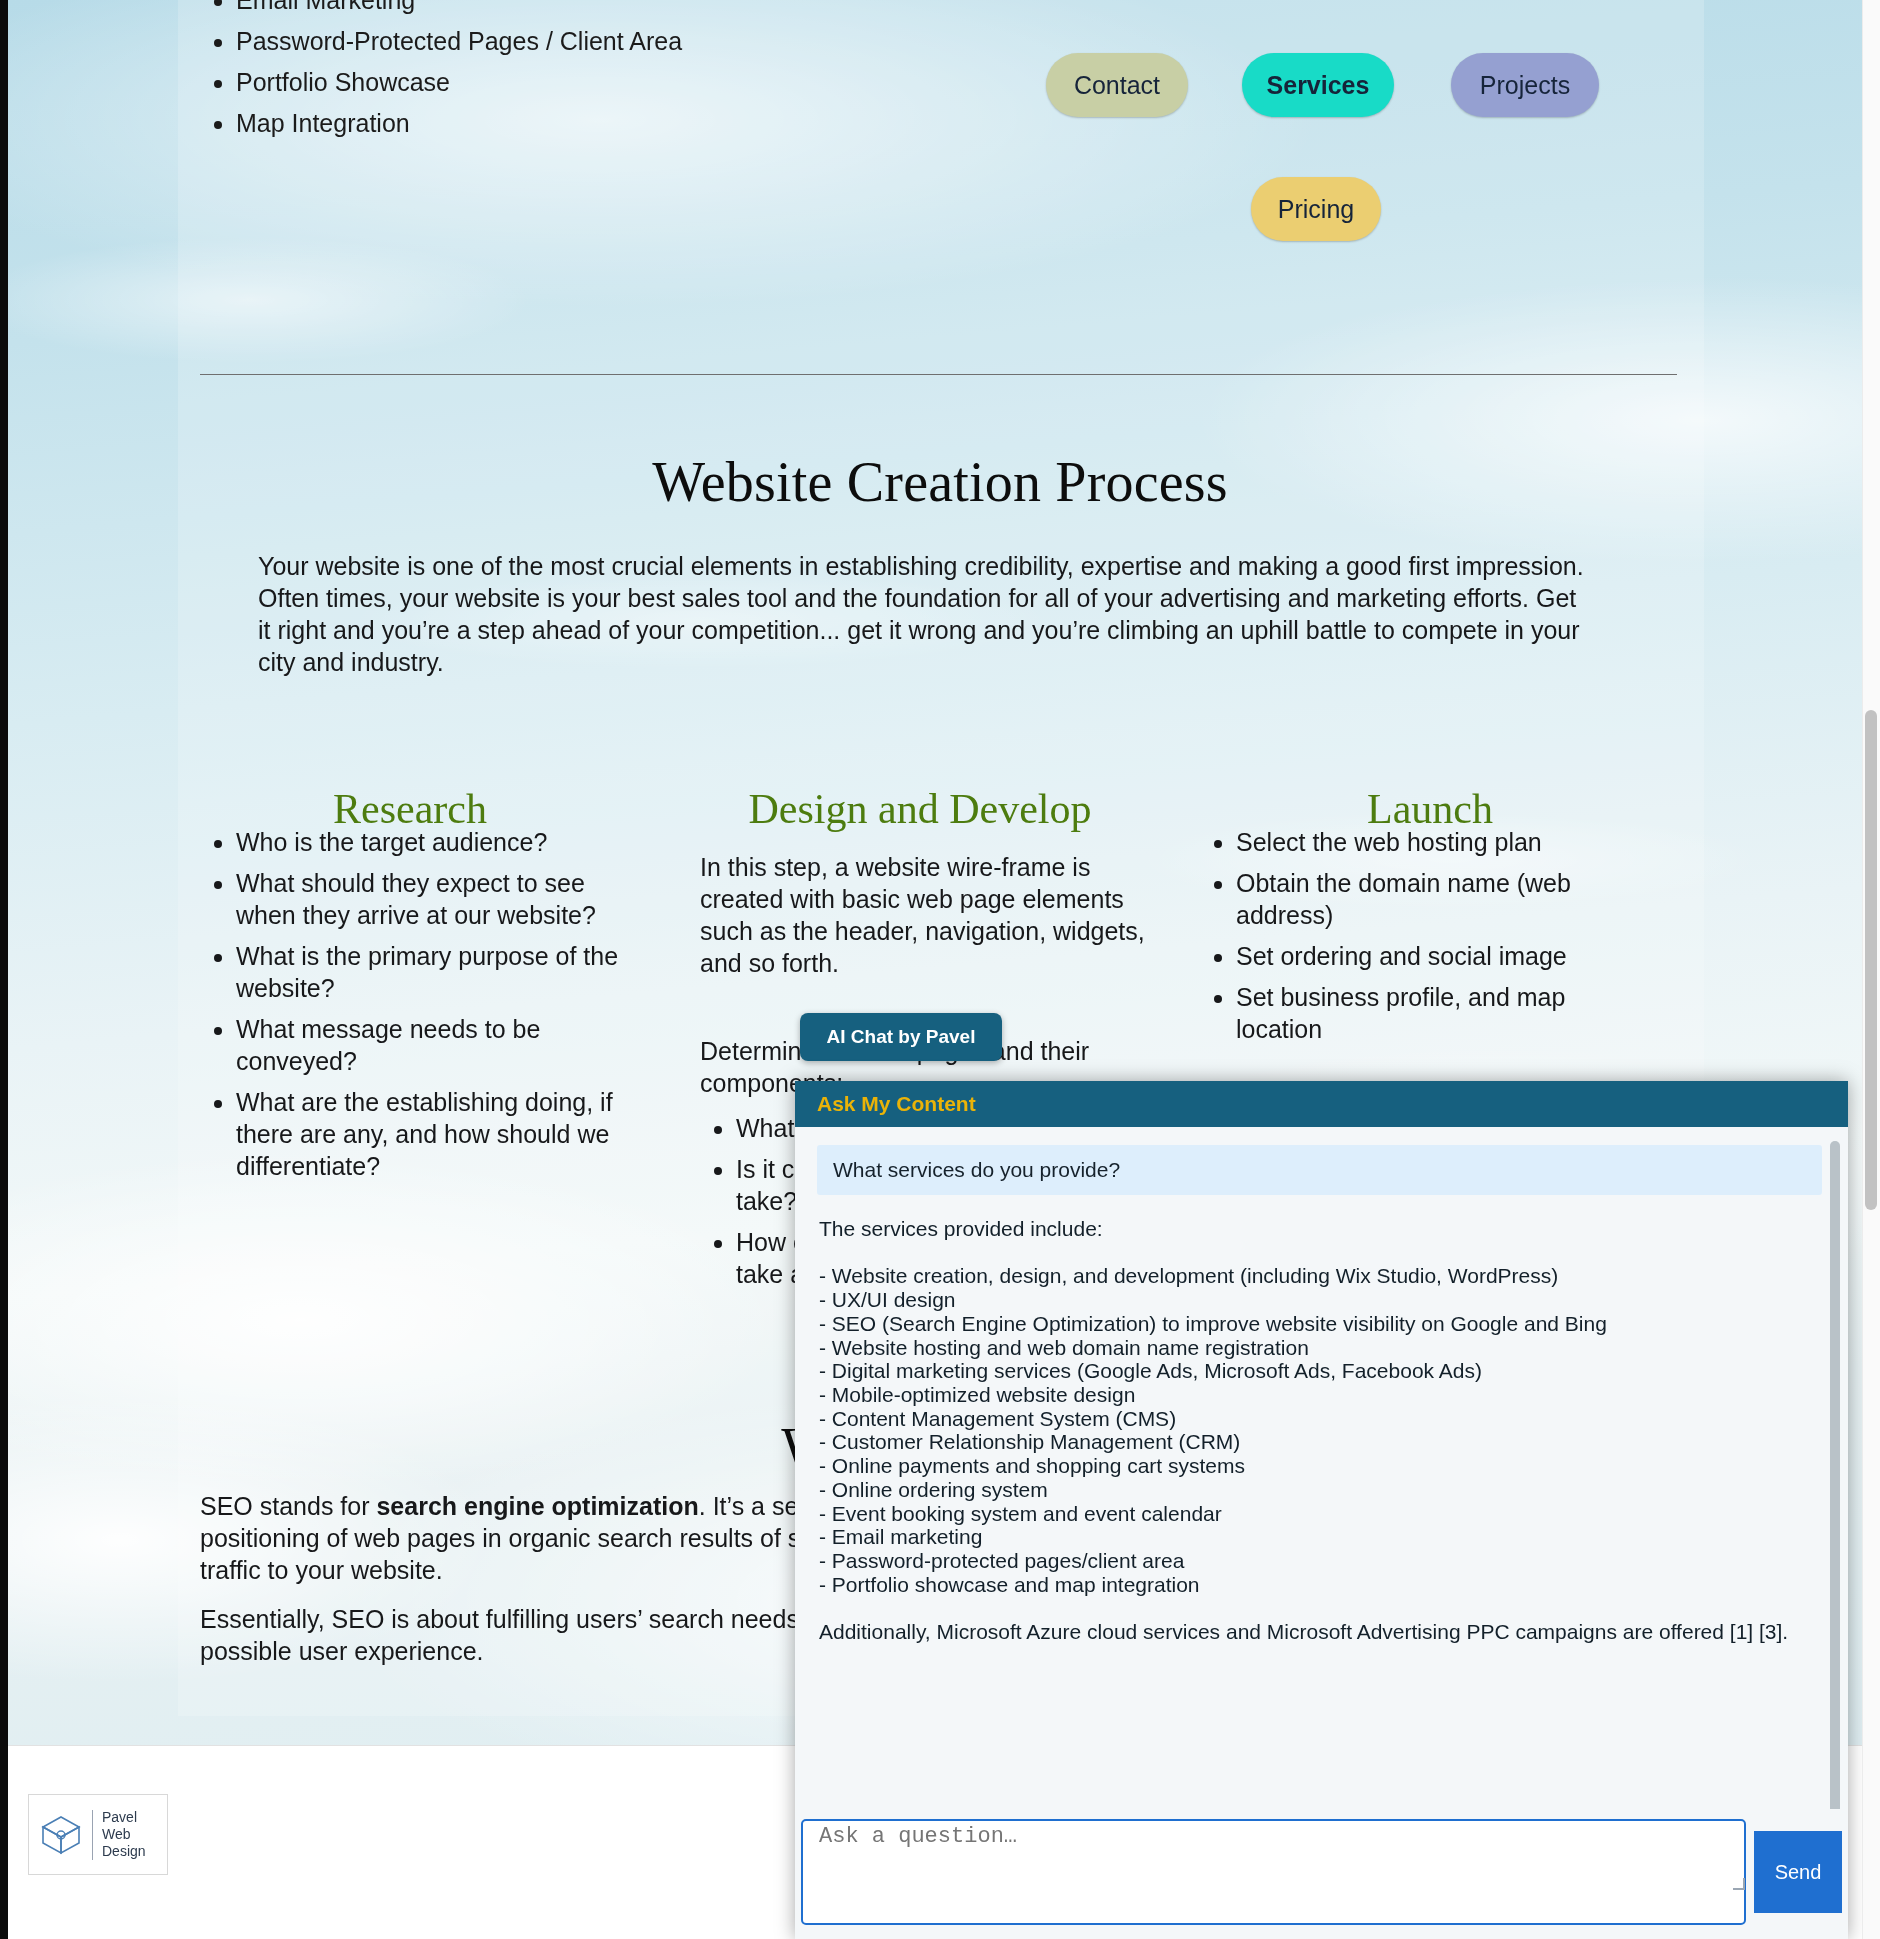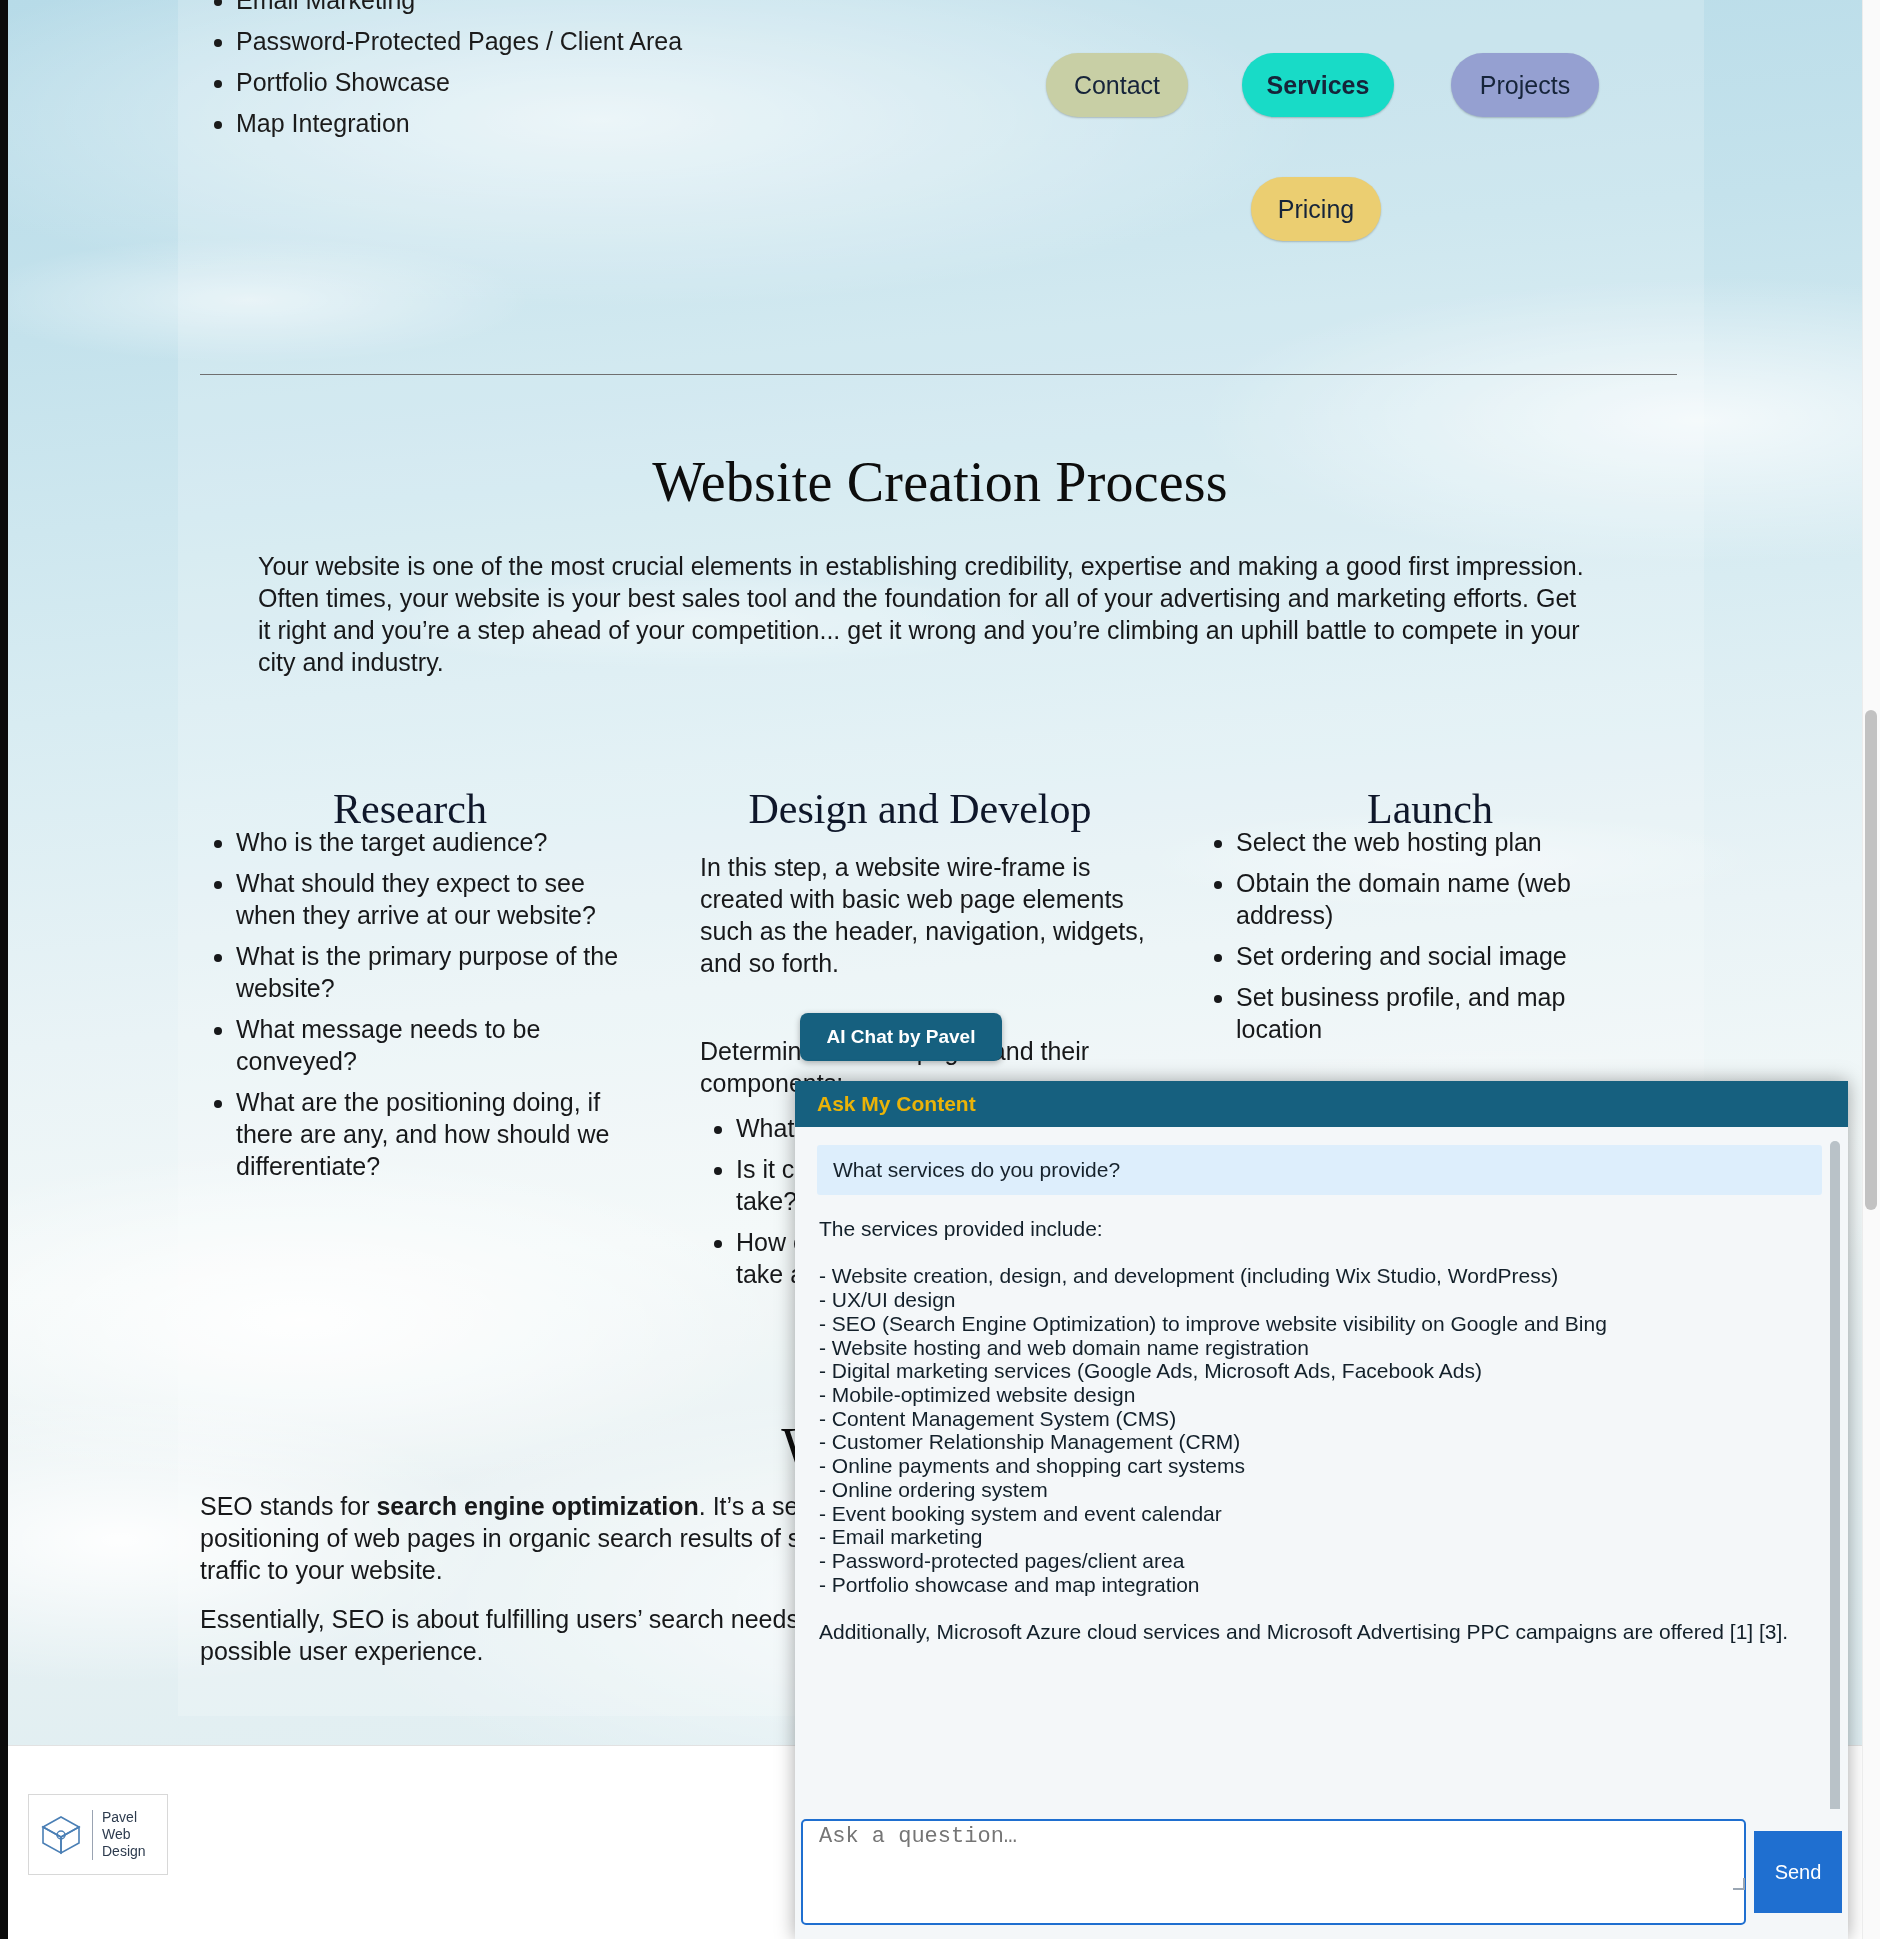--- a/index.html
+++ b/index.html
@@ -80,21 +80,21 @@
     text-align:center; font-size:56px; color:#0d0d0d; font-weight:normal;
     letter-spacing:0.2px;
   }
   #p-intro {
     position:absolute; left:258px; top:525px; width:1330px;
     font-size:25px; line-height:1.28; color:#17181a;
   }
 
   
   .col-h {
-    position:absolute; font-size:42px; color:#0f172a; text-align:center; font-weight:normal;
+    position:absolute; font-size:42px; color:#4d7c0f; text-align:center; font-weight:normal;
   }
   #h-research { left:200px; top:750px; width:420px; }
   #h-design   { left:660px; top:750px; width:520px; }
   #h-launch   { left:1230px; top:750px; width:400px; }
 
   .col-ul {
     position:absolute; margin:0; padding-left:36px;
     font-size:25px; line-height:1.28; color:#17181a;
   }
   #ul-research { left:200px; top:826px; width:440px; }
@@ -254,21 +254,21 @@
 
   <h2 class="serif col-h" id="h-research">Research</h2>
   <h2 class="serif col-h" id="h-design">Design and Develop</h2>
   <h2 class="serif col-h" id="h-launch">Launch</h2>
 
   <ul class="col-ul" id="ul-research">
     <li>Who is the target audience?</li>
     <li>What should they expect to see when they arrive at our website?</li>
     <li>What is the primary purpose of the website?</li>
     <li>What message needs to be conveyed?</li>
-    <li>What are the positioning doing, if there are any, and how should we differentiate?</li>
+    <li>What are the establishing doing, if there are any, and how should we differentiate?</li>
   </ul>
 
   <p id="p-design1"> In this step, a website wire-frame is created with basic web page elements such as the header, navigation, widgets, and so forth.</p>
   <p id="p-design2">Determine the web pages and their components:</p>
   <ul id="ul-design">
     <li>What is the best page layout?</li>
     <li>Is it clear what actions visitors need to take?</li>
     <li>How can we best encourage users to take action?</li>
   </ul>
 

